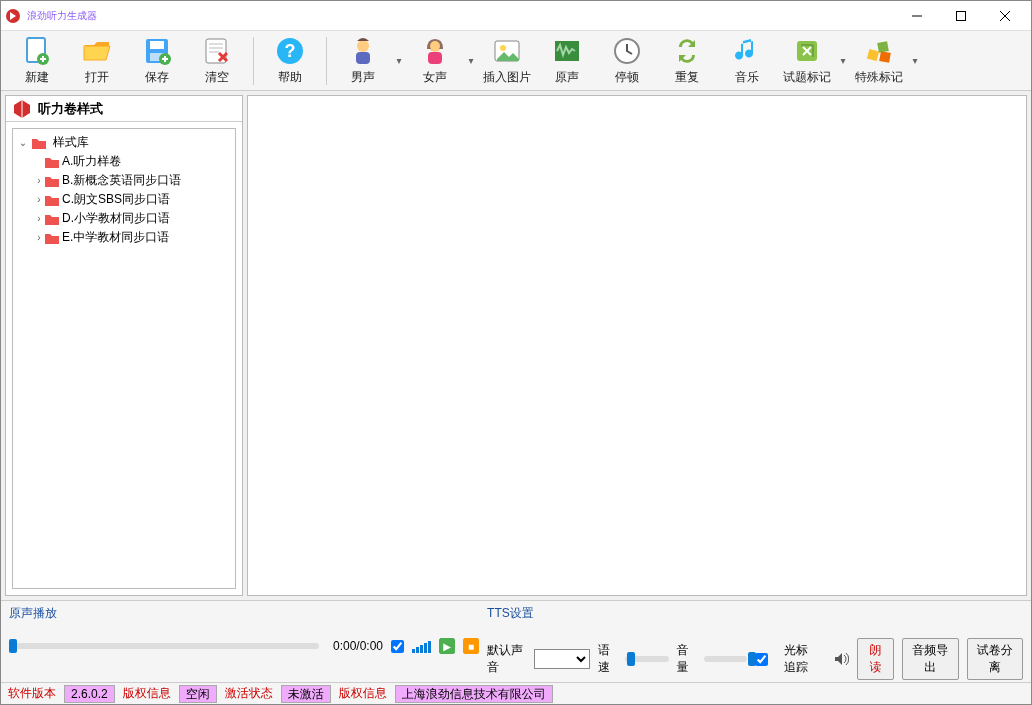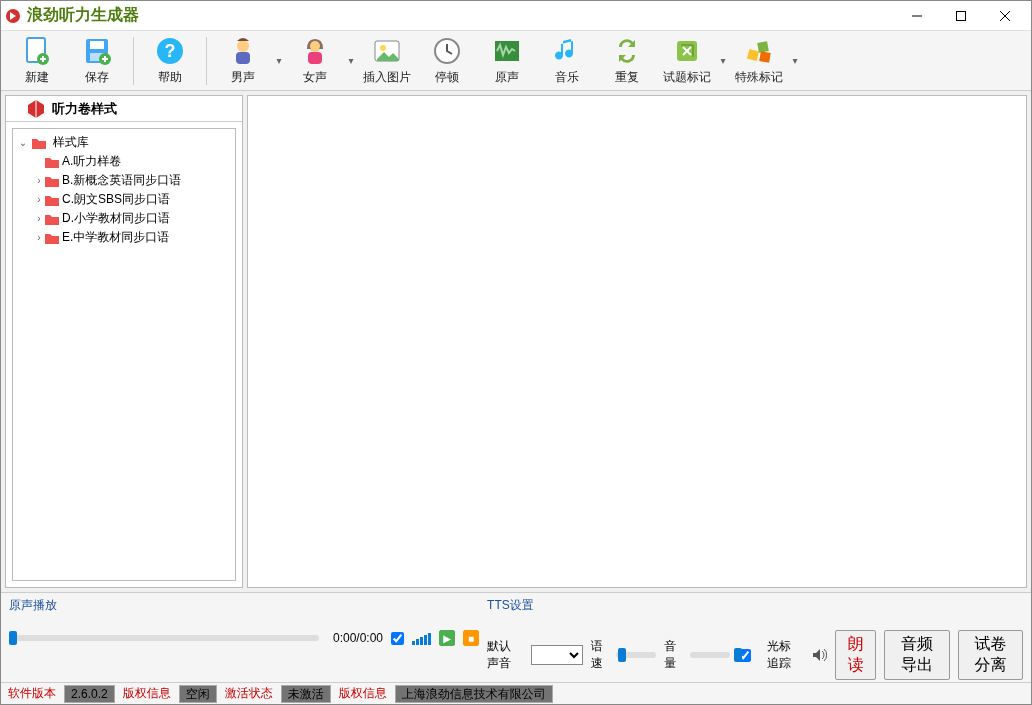--- a/index.html
+++ b/index.html
@@ -1,30 +1,30 @@
 <!DOCTYPE html>
 <html><head>
 <meta charset="utf-8">
 <style>
 * { box-sizing: border-box; margin: 0; padding: 0; }
 body { font-family: "Microsoft YaHei", "SimSun", sans-serif; font-size: 12px; background: #fff; width: 1032px; height: 705px; overflow: hidden; display: flex; flex-direction: column; border: 1px solid #888; }
 .titlebar { height: 30px; display: flex; align-items: center; padding: 0 4px; background: #fff; border-bottom: 1px solid #e0e0e0; }
 .titlebar .app-icon { width: 16px; height: 16px; margin-right: 6px; }
-.titlebar .title { flex: 0 0 auto; font-size: 16px; color: #4d7c0f; font-weight: bold; }
+.titlebar .title { flex: 0 0 auto; font-size: 10px; color: #8b5cf6; }
 .titlebar .spacer { flex: 1; }
 .winbtn { width: 44px; height: 28px; display: flex; align-items: center; justify-content: center; cursor: pointer; }
 .toolbar { height: 60px; display: flex; align-items: center; padding: 2px 6px; border-bottom: 1px solid #ccc; background: #f5f5f5; }
 .toolbtn { width: 56px; height: 56px; display: flex; flex-direction: column; align-items: center; justify-content: center; margin: 0 2px; cursor: pointer; border: 1px solid transparent; border-radius: 2px; }
 .toolbtn .ic { width: 32px; height: 32px; display:flex; align-items:center; justify-content:center; }
 .toolbtn .lbl { font-size: 12px; color: #222; margin-top: 2px; }
 .tool-dd { width: 12px; height: 56px; display:flex; align-items:center; justify-content:center; cursor:pointer; color:#666; font-size:10px; }
 .tool-sep { width:1px; height:48px; background:#ccc; margin:0 6px; }
 .main { flex: 1; display: flex; min-height: 0; background:#f0f0f0; padding:4px; gap:4px; }
 .sidepanel { width: 238px; display:flex; flex-direction:column; background:#fff; border:1px solid #bbb; }
-.sidehdr { height: 26px; display:flex; align-items:center; padding:0 20px; border-bottom:1px solid #ccc; font-weight:bold; font-size:13px; }
+.sidehdr { height: 26px; display:flex; align-items:center; padding:0 6px; border-bottom:1px solid #ccc; font-weight:bold; font-size:13px; }
 .sidehdr .hicon { width:20px; height:20px; margin-right:6px; }
 .tree { flex:1; overflow:auto; padding:4px 2px; border:1px solid #bbb; margin:6px; }
 .tree ul { list-style:none; padding-left:16px; }
 .tree > ul { padding-left:2px; }
 .tree li { line-height:18px; white-space:nowrap; }
 .tree .tw { display:inline-block; width:12px; text-align:center; color:#666; cursor:pointer; font-size:10px; }
 .tree .fold { display:inline-block; width:14px; height:12px; vertical-align:middle; margin-right:3px; }
 .content { flex:1; background:#fff; border:1px solid #bbb; overflow:auto; }
 .bottom { border-top:1px solid #ccc; padding:4px 8px 2px 8px; background:#f5f5f5; }
 .brow { display:flex; align-items:center; gap:8px; }
@@ -32,24 +32,24 @@
 .seek { flex:0 0 310px; height:6px; background:#ddd; border-radius:3px; position:relative; margin-right:6px; }
 .seek .thumb { position:absolute; left:0; top:-4px; width:8px; height:14px; background:#0a7cd5; border-radius:2px; }
 .chk { display:inline-flex; align-items:center; gap:16px; }
 .chk input { margin:0; }
 .sig { display:inline-flex; align-items:flex-end; gap:1px; height:14px; }
 .sig span { display:inline-block; width:3px; background:#0a7cd5; }
 .smallbtn { width:16px; height:16px; display:inline-flex; align-items:center; justify-content:center; border:1px solid #888; border-radius:2px; cursor:pointer; font-size:10px; }
 .combo { border:1px solid #888; height:20px; font-size:12px; width:70px; background:#fff; }
 .hslider { width:54px; height:6px; background:#ddd; border-radius:3px; position:relative; display:inline-block; vertical-align:middle; }
 .hslider .th { position:absolute; top:-4px; width:8px; height:14px; background:#0a7cd5; border-radius:2px; }
-.actbtn { border:1px solid #999; background:#f0f0f0; padding:3px 8px; font-size:16px; cursor:pointer; border-radius:2px; }
+.actbtn { border:1px solid #999; background:#f0f0f0; padding:3px 8px; font-size:12px; cursor:pointer; border-radius:2px; }
 .actbtn.primary { color:#c00; }
 .status { height:22px; border-top:1px solid #ccc; display:flex; align-items:center; font-size:12px; background:#f5f5f5; }
-.status .cell { padding:0 6px; border:1px solid #aaa; margin:1px; height:18px; line-height:16px; background:#737373; }
+.status .cell { padding:0 6px; border:1px solid #aaa; margin:1px; height:18px; line-height:16px; background:#f0abfc; }
 .status .k { color:#c00; background:transparent; border:none; }
 svg { display:block; }
 </style>
 </head>
 <body>
 
 <div class="titlebar">
   <span class="app-icon">
     <svg viewBox="0 0 16 16">
         <circle cx="8" cy="8" r="7" fill="#d32f2f"></circle>
@@ -83,29 +83,48 @@
           <rect x="6" y="3" width="18" height="24" rx="2" fill="#fff" stroke="#4aa3df" stroke-width="2"></rect>
           <circle cx="22" cy="24" r="6" fill="#4caf50"></circle>
           <path d="M22 21v6M19 24h6" stroke="#fff" stroke-width="2"></path>
         </svg>
       </span>
     <span class="lbl">新建</span>
   </div>
   <div class="toolbtn">
     <span class="ic">
         <svg width="32" height="32">
+          <path d="M3 10h10l3-3h12v4H5z" fill="#f9a825"></path>
+          <path d="M3 11h26l-4 14H3z" fill="#ffd54f" stroke="#f9a825"></path>
+        </svg>
+      </span>
+    <span class="lbl">打开</span>
+  </div>
+  <div class="toolbtn">
+    <span class="ic">
+        <svg width="32" height="32">
           <rect x="5" y="4" width="22" height="24" rx="2" fill="#42a5f5"></rect>
           <rect x="9" y="6" width="14" height="8" fill="#fff"></rect>
           <rect x="9" y="18" width="14" height="8" fill="#bbdefb"></rect>
           <circle cx="24" cy="24" r="6" fill="#4caf50"></circle>
           <path d="M24 21v6M21 24h6" stroke="#fff" stroke-width="2"></path>
         </svg>
       </span>
     <span class="lbl">保存</span>
   </div>
+  <div class="toolbtn">
+    <span class="ic">
+        <svg width="32" height="32">
+          <rect x="5" y="4" width="20" height="24" rx="2" fill="#fff" stroke="#888"></rect>
+          <path d="M8 9h14M8 13h14M8 17h10" stroke="#bbb"></path>
+          <path d="M18 18l8 8M26 18l-8 8" stroke="#e53935" stroke-width="3"></path>
+        </svg>
+      </span>
+    <span class="lbl">清空</span>
+  </div>
   <div class="tool-sep"></div>
   <div class="toolbtn">
     <span class="ic">
         <svg width="32" height="32">
           <circle cx="16" cy="16" r="13" fill="#29b6f6"></circle>
           <text x="16" y="22" text-anchor="middle" font-size="18" fill="#fff" font-weight="bold">?</text>
         </svg>
       </span>
     <span class="lbl">帮助</span>
   </div>
@@ -139,51 +158,51 @@
           <rect x="4" y="6" width="24" height="20" rx="2" fill="#fff" stroke="#888"></rect>
           <circle cx="12" cy="13" r="3" fill="#ffd54f"></circle>
           <path d="M6 24l7-7 5 5 4-4 6 6v2H6z" fill="#66bb6a"></path>
         </svg>
       </span>
     <span class="lbl">插入图片</span>
   </div>
   <div class="toolbtn">
     <span class="ic">
         <svg width="32" height="32">
+          <rect x="4" y="6" width="24" height="20" fill="#388e3c"></rect>
+          <path d="M6 16l3-6 3 10 3-8 3 6 3-4 3 2" stroke="#a5d6a7" stroke-width="2" fill="none"></path>
+        </svg>
+      </span>
+    <span class="lbl">原声</span>
+  </div>
+  <div class="toolbtn">
+    <span class="ic">
+        <svg width="32" height="32">
           <circle cx="16" cy="16" r="12" fill="#fff" stroke="#888" stroke-width="2"></circle>
           <path d="M16 9v7l5 3" stroke="#555" stroke-width="2" fill="none"></path>
         </svg>
       </span>
     <span class="lbl">停顿</span>
   </div>
   <div class="toolbtn">
     <span class="ic">
         <svg width="32" height="32">
-          <rect x="4" y="6" width="24" height="20" fill="#388e3c"></rect>
-          <path d="M6 16l3-6 3 10 3-8 3 6 3-4 3 2" stroke="#a5d6a7" stroke-width="2" fill="none"></path>
-        </svg>
-      </span>
-    <span class="lbl">原声</span>
-  </div>
-  <div class="toolbtn">
-    <span class="ic">
-        <svg width="32" height="32">
-          <path d="M12 6v14a4 4 0 11-2-3V9l12-3v12a4 4 0 11-2-3V4z" fill="#29b6f6"></path>
-        </svg>
-      </span>
-    <span class="lbl">音乐</span>
-  </div>
-  <div class="toolbtn">
-    <span class="ic">
-        <svg width="32" height="32">
           <path d="M8 12a8 8 0 0114-5l2-2v7h-7l3-3a5 5 0 00-9 3z" fill="#7cb342"></path>
           <path d="M24 20a8 8 0 01-14 5l-2 2v-7h7l-3 3a5 5 0 009-3z" fill="#7cb342"></path>
         </svg>
       </span>
     <span class="lbl">重复</span>
+  </div>
+  <div class="toolbtn">
+    <span class="ic">
+        <svg width="32" height="32">
+          <path d="M12 6v14a4 4 0 11-2-3V9l12-3v12a4 4 0 11-2-3V4z" fill="#29b6f6"></path>
+        </svg>
+      </span>
+    <span class="lbl">音乐</span>
   </div>
   <div class="toolbtn">
     <span class="ic">
         <svg width="32" height="32">
           <rect x="6" y="6" width="20" height="20" rx="3" fill="#8bc34a"></rect>
           <path d="M12 12l8 8M20 12l-8 8" stroke="#fff" stroke-width="2"></path>
           <path d="M10 10h12v12" stroke="#558b2f" fill="none"></path>
         </svg>
       </span>
     <span class="lbl">试题标记</span>

